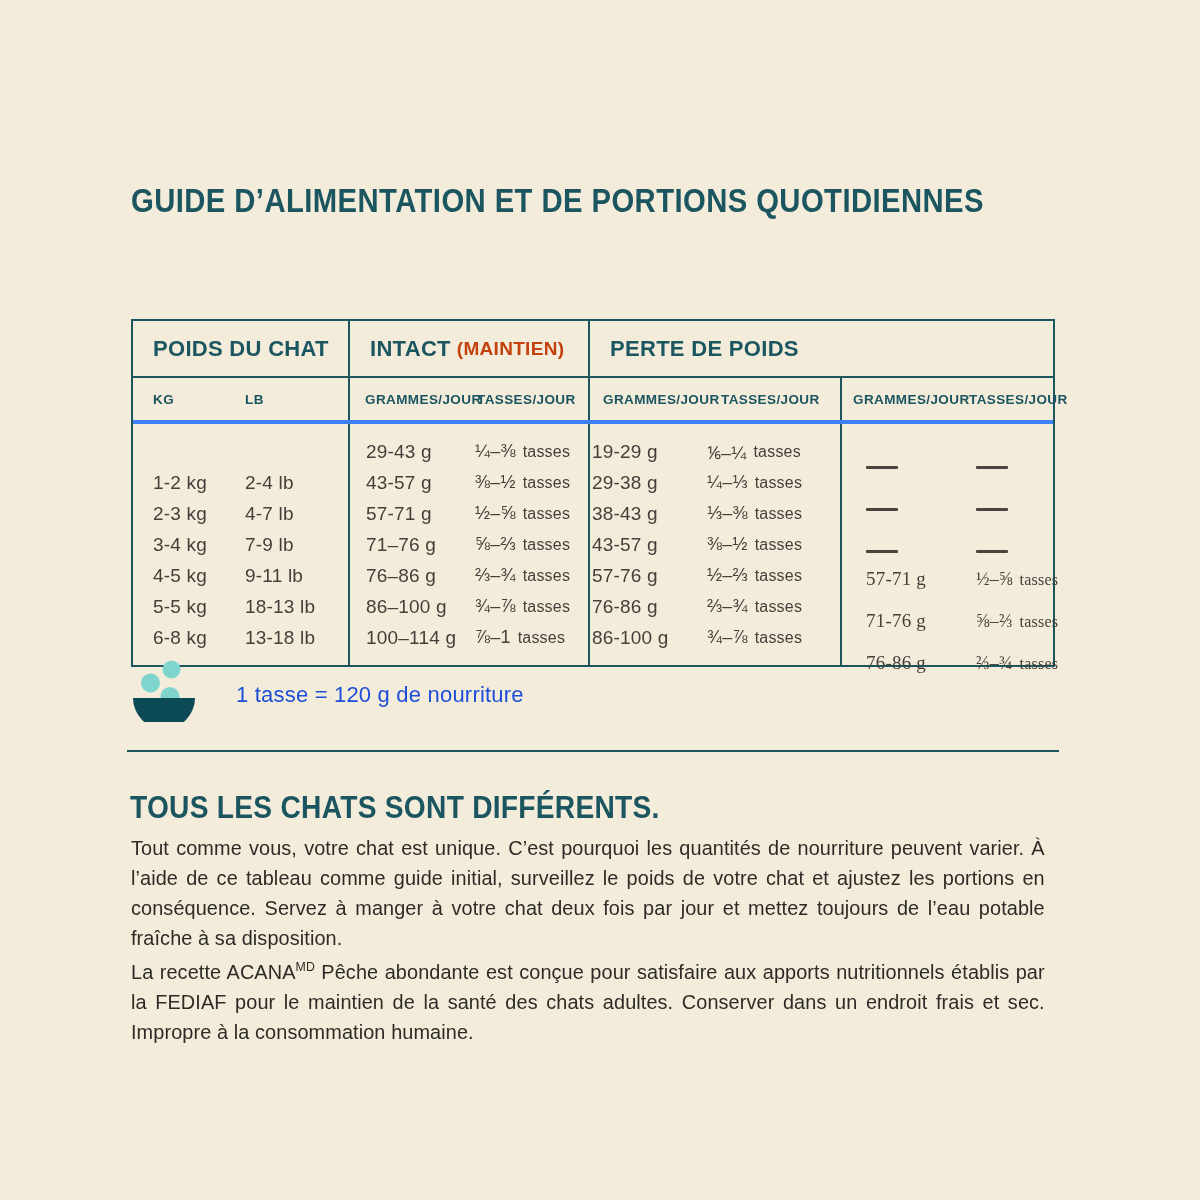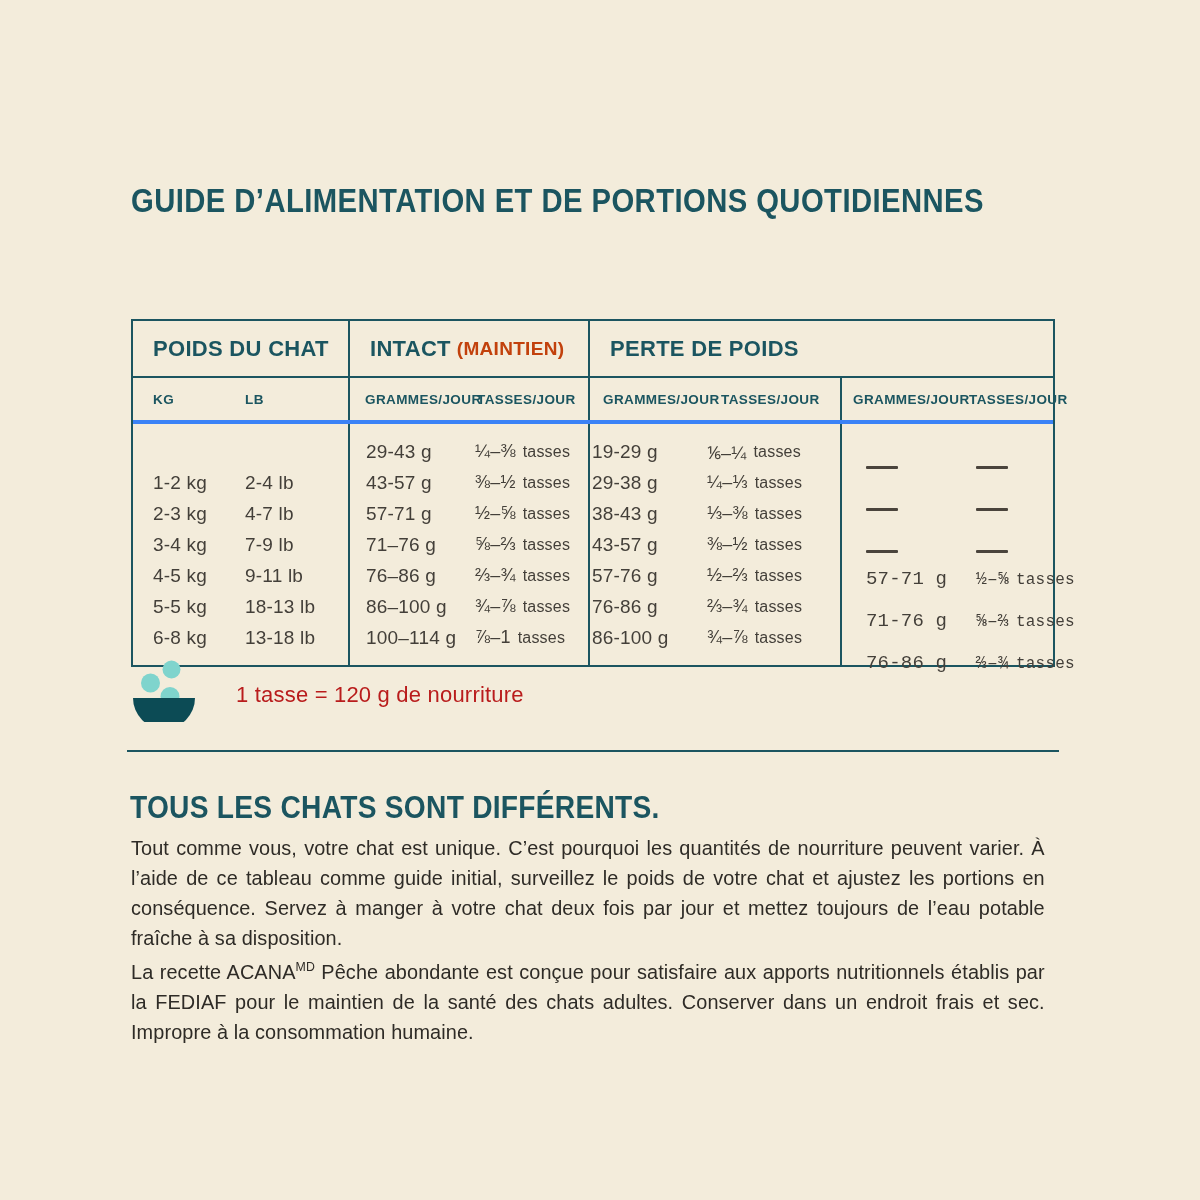--- a/index.html
+++ b/index.html
@@ -86,32 +86,32 @@
   .frac{font-size:18px;}
   .tass{font-size:16px;margin-left:7px;color:#433f39;}
 
   
   .perte-inner{position:relative;height:217px;}
   .dash{
     position:absolute;height:3px;background:#4a443c;border-radius:1px;
   }
   .pv{
     position:absolute;left:12px;
-    font-family:Liberation Mono, monospace;
+    font-family:Liberation Serif, serif;
     font-size:19px;color:#433f39;white-space:nowrap;letter-spacing:.2px;
   }
   .pv .a{display:inline-block;width:110px;}
 
   
   .note{position:absolute;left:131px;top:660px;height:62px;}
   .bowl-wrap{position:absolute;left:0;top:0;width:100px;height:62px;}
   .note-text{
     position:absolute;left:105px;top:22px;
     font-family:"Liberation Sans Narrow","Liberation Sans",sans-serif;
-    font-size:22px;color:#b91c1c;white-space:nowrap;letter-spacing:.2px;
+    font-size:22px;color:#1d4ed8;white-space:nowrap;letter-spacing:.2px;
   }
 
   .rule{
     position:absolute;left:127px;top:750px;width:932px;height:2px;
     background:#1b5560;
   }
 
   .sec-title{
     position:absolute;left:130px;top:789px;
     font-family:"Liberation Sans Narrow","Liberation Sans",sans-serif;

